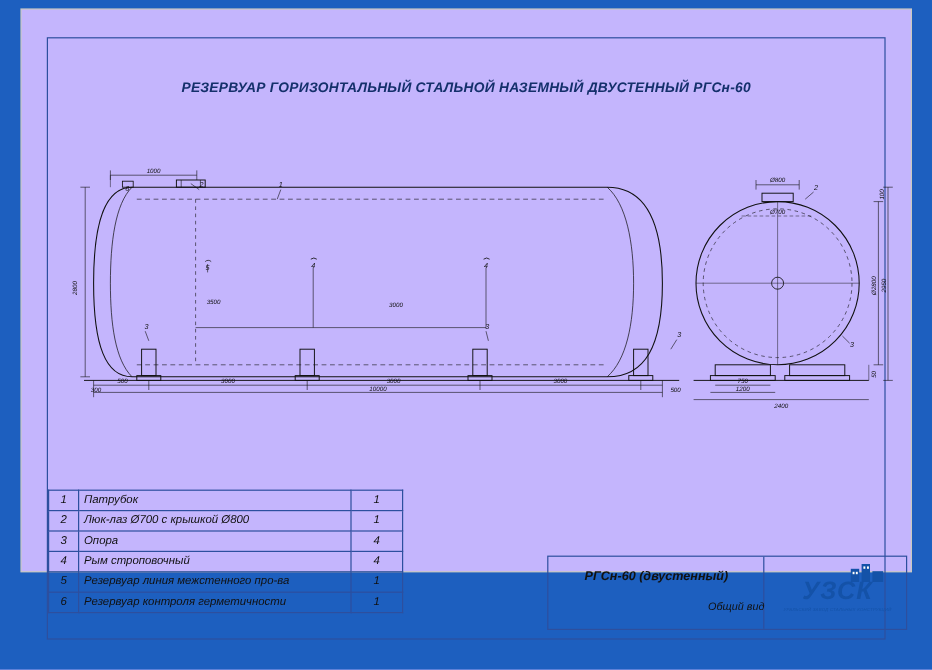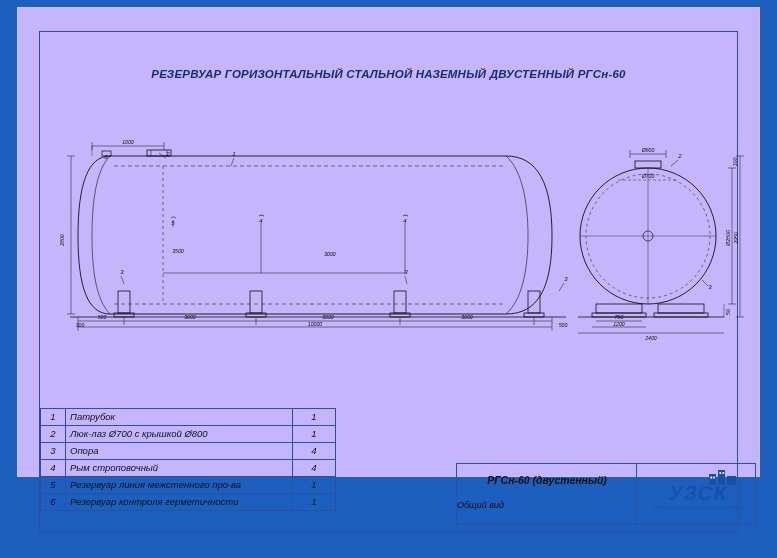--- a/index.html
+++ b/index.html
@@ -66,21 +66,21 @@
     position:absolute;left:0;top:0;width:180px;height:60px;
     border-right:1px solid #2d4f9e;
     box-sizing:border-box;
   }
   .tb-title{
     position:absolute;left:0;top:10px;width:180px;
     text-align:center;font-size:10.5px;font-weight:bold;color:#111;
   }
   .tb-sub{
     position:absolute;left:0;top:36px;width:180px;
-    text-align:left;font-size:9px;color:#111;
+    text-align:right;font-size:9px;color:#111;
   }
   
   .logo{position:absolute;left:188px;top:4px;width:106px;height:52px;}
   .logo-text{
     position:absolute;left:0;top:14px;width:106px;
     text-align:center;font-size:21px;font-weight:bold;color:#1452a8;
     letter-spacing:1px;line-height:21px;
   }
   .logo-sub{
     position:absolute;left:0;top:38px;width:106px;

